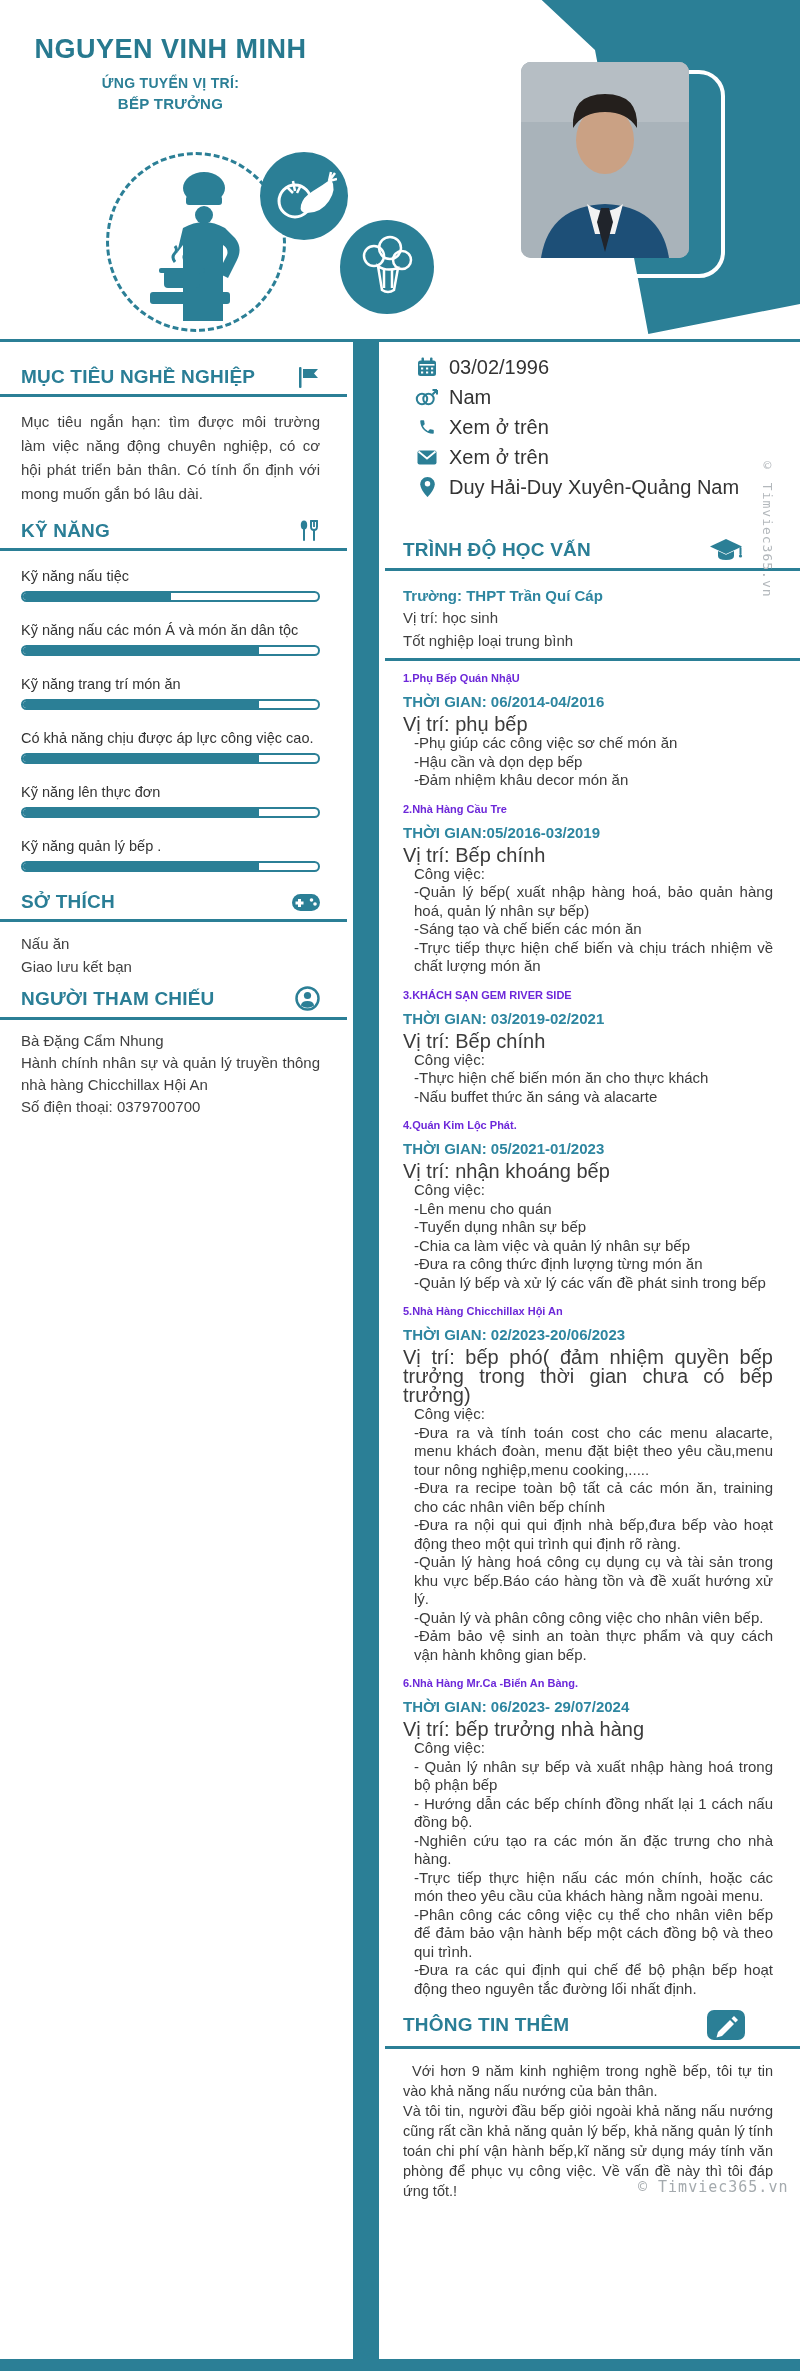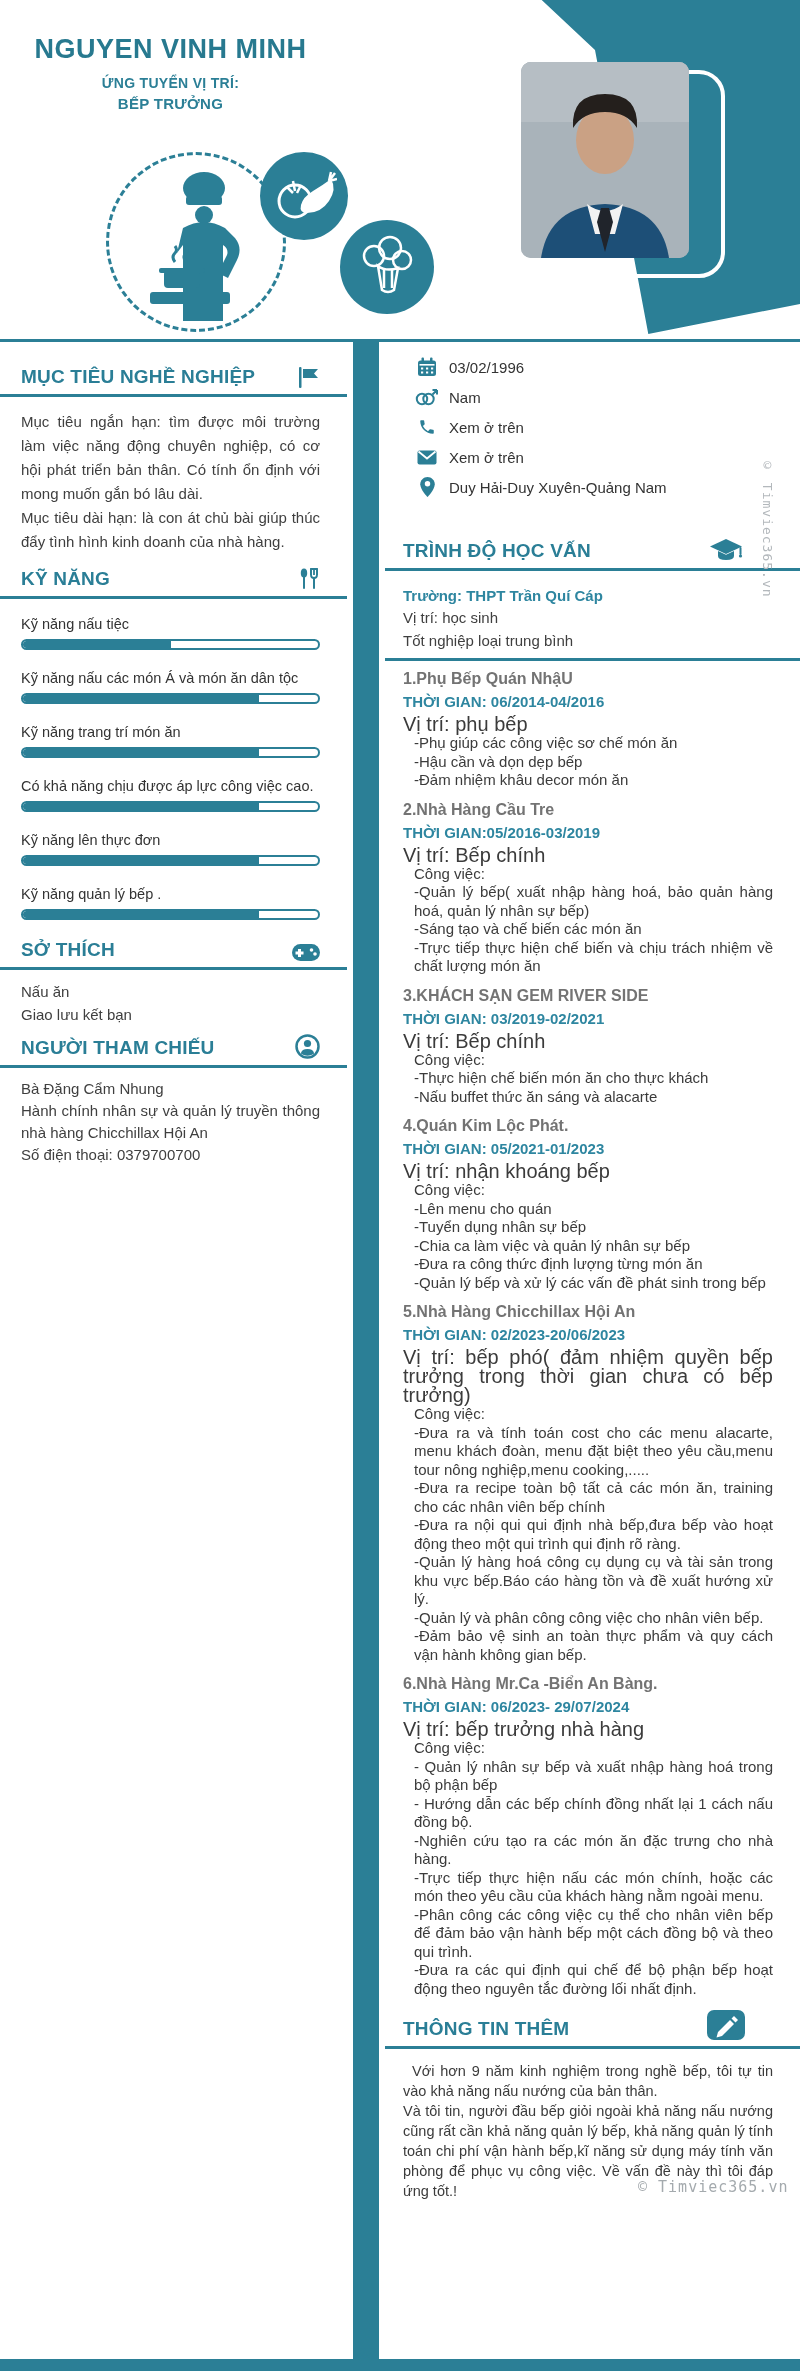--- a/index.html
+++ b/index.html
@@ -28,46 +28,46 @@
   .broccoli-circle{position:absolute;left:340px;top:220px;width:94px;height:94px;border-radius:50%;
     background:#2b7f96;display:flex;align-items:center;justify-content:center;}
   .chef-art{position:absolute;left:126px;top:166px;width:150px;height:156px;}
   
   .hr-main{position:absolute;left:0;top:339px;width:800px;height:3px;background:#2b7f96;}
   .vbar{position:absolute;left:353px;top:342px;width:26px;height:2017px;background:#2b7f96;}
   .bottom-strip{position:absolute;left:0;top:2359px;width:800px;height:12px;background:#2b7f96;}
   
   .left-col{position:absolute;left:21px;top:366px;width:299px;}
   .right-col{position:absolute;left:403px;top:352px;width:370px;}
-  .sec-head{display:flex;align-items:flex-end;justify-content:space-between;}
+  .sec-head{display:flex;align-items:center;justify-content:space-between;}
   .sec-title{font-size:19px;font-weight:700;color:#2a7e96;letter-spacing:.2px;}
   .sec-line-l{height:3px;background:#2b7f96;margin-left:-21px;width:347px;margin-top:6px;}
   .sec-line-r{height:3px;background:#2b7f96;margin-left:-18px;width:415px;margin-top:6px;}
   .obj-text{margin-top:13px;font-size:15px;line-height:24px;text-align:justify;color:#3f3f3f;} .mt8{margin-top:8px;} .mt10{margin-top:10px;}
   .mt14{margin-top:14px;} .mt20{margin-top:12px;}
   .mt26{margin-top:26px;} .mt36{margin-top:36px;}
   
   .skill-list{margin-top:16px;}
   .skill-item{margin-bottom:19px;}
   .skill-label{font-size:14.5px;color:#333;margin-bottom:5px;line-height:19px;}
   .bar{height:7px;border:2px solid #2b7f96;border-radius:8px;background:#fff;}
   .bar-fill{height:100%;background:#2b7f96;border-radius:6px 0 0 6px;}
   .hobby{font-size:15px;line-height:23px;color:#3f3f3f;}
   .ref-line{font-size:15px;line-height:22px;color:#3f3f3f;text-align:justify;}
   
   .info-row{display:flex;align-items:center;height:30px;padding-left:12px;}
   .info-icon{width:24px;display:flex;justify-content:center;flex:none;}
-  .info-text{margin-left:10px;font-size:15px;color:#333;}
+  .info-text{margin-left:10px;font-size:20px;color:#333;}
   
   .edu-school{margin-top:15px;font-size:15px;font-weight:700;color:#2e86a0;line-height:20px;}
   .edu-line{font-size:15px;line-height:23px;color:#3f3f3f;}
   
   .job{margin-top:10px;}
   .job:first-child{margin-top:8px;}
-  .job-title{font-size:16px;font-weight:700;color:#737373;line-height:19px;}
+  .job-title{font-size:11px;font-weight:700;color:#6d28d9;line-height:19px;}
   .job-time{font-size:15px;font-weight:700;color:#2e86a0;line-height:19px;margin-top:4px;}
   .job-pos{font-size:20px;line-height:19px;margin-top:4px;color:#3b3b3b;text-align:justify;}
   .job-tasks{padding-left:11px;}
   .task{font-size:15px;line-height:18.5px;color:#3b3b3b;text-align:justify;}
   
   .more-text{margin-top:12px;}
   .more-p{font-size:14.5px;line-height:20px;text-align:justify;color:#3b3b3b;}
   .more-p:first-child{text-indent:9px;}
   
   .wm-vert{position:absolute;left:760px;top:458px;writing-mode:vertical-rl;
@@ -144,21 +144,20 @@
       <svg width="24" height="22" viewBox="0 0 24 22" fill="#2b7f96">
         <rect x="3" y="1" width="2.5" height="21" rx="1"></rect>
         <path d="M7 3 h15 l-4 4.5 4 4.5 H7z"></path>
       </svg>
     </span>
   </div>
   <div class="sec-line-l"></div>
 
   <div class="obj-text">
       <div>Mục tiêu ngắn hạn: tìm được môi trường làm việc năng động chuyên nghiệp, có cơ hội phát triển bản thân. Có tính ổn định với mong muốn gắn bó lâu dài.</div>
-      <div>Mục tiêu dài hạn: là con át chủ bài giúp thúc đẩy tình hình kinh doanh của nhà hàng.</div>
     </div>
 
   <div class="sec-head mt14">
     <span class="sec-title">KỸ NĂNG</span>
     <span>
       <svg width="22" height="22" viewBox="0 0 22 22" fill="#2b7f96">
         <ellipse cx="6" cy="5" rx="3.2" ry="4.5"></ellipse>
         <rect x="5" y="8" width="2" height="13" rx="1"></rect>
         <path d="M13 1 v6 M16 1 v6 M19 1 v6" stroke="#2b7f96" stroke-width="1.8"></path>
         <path d="M13 1 h6 v6 q0 3 -3 3 q-3 0 -3 -3z" fill="none" stroke="#2b7f96" stroke-width="1.8"></path>

